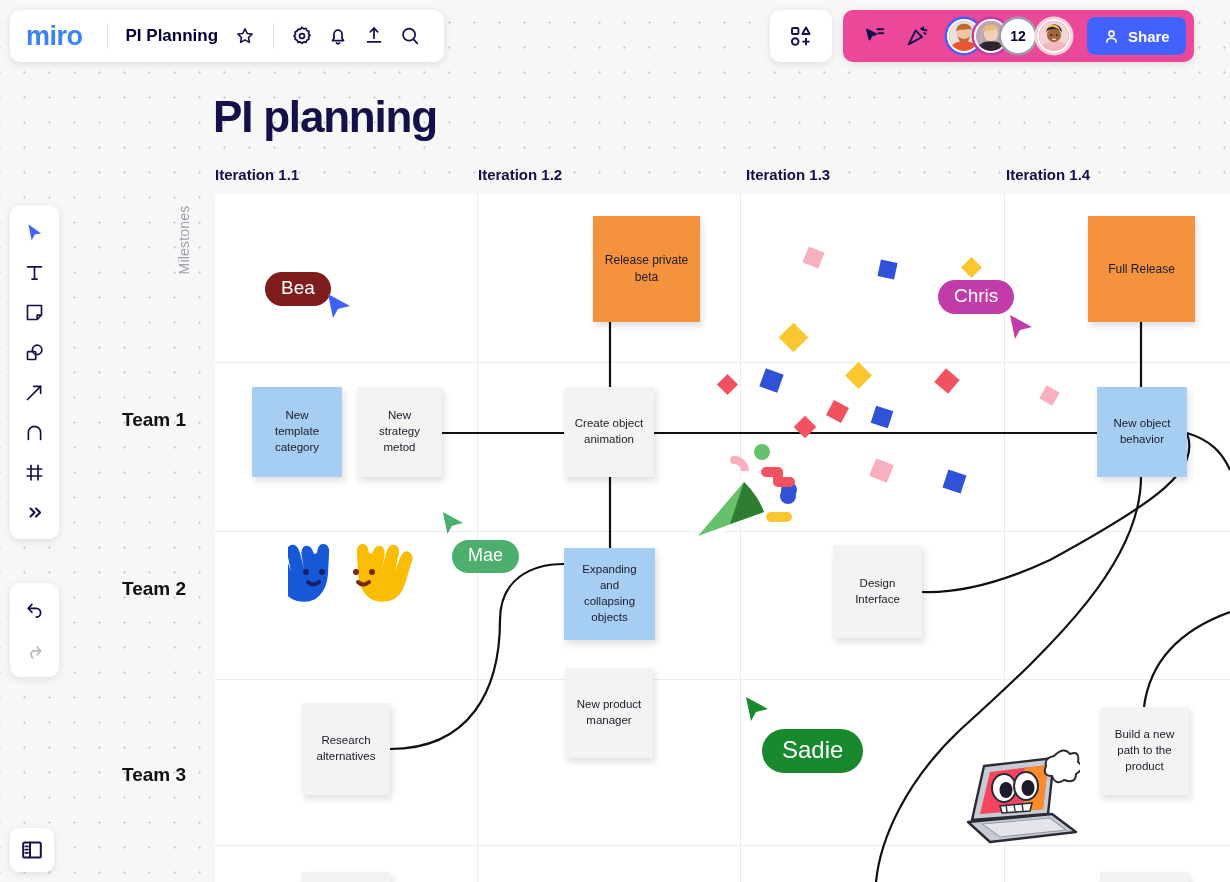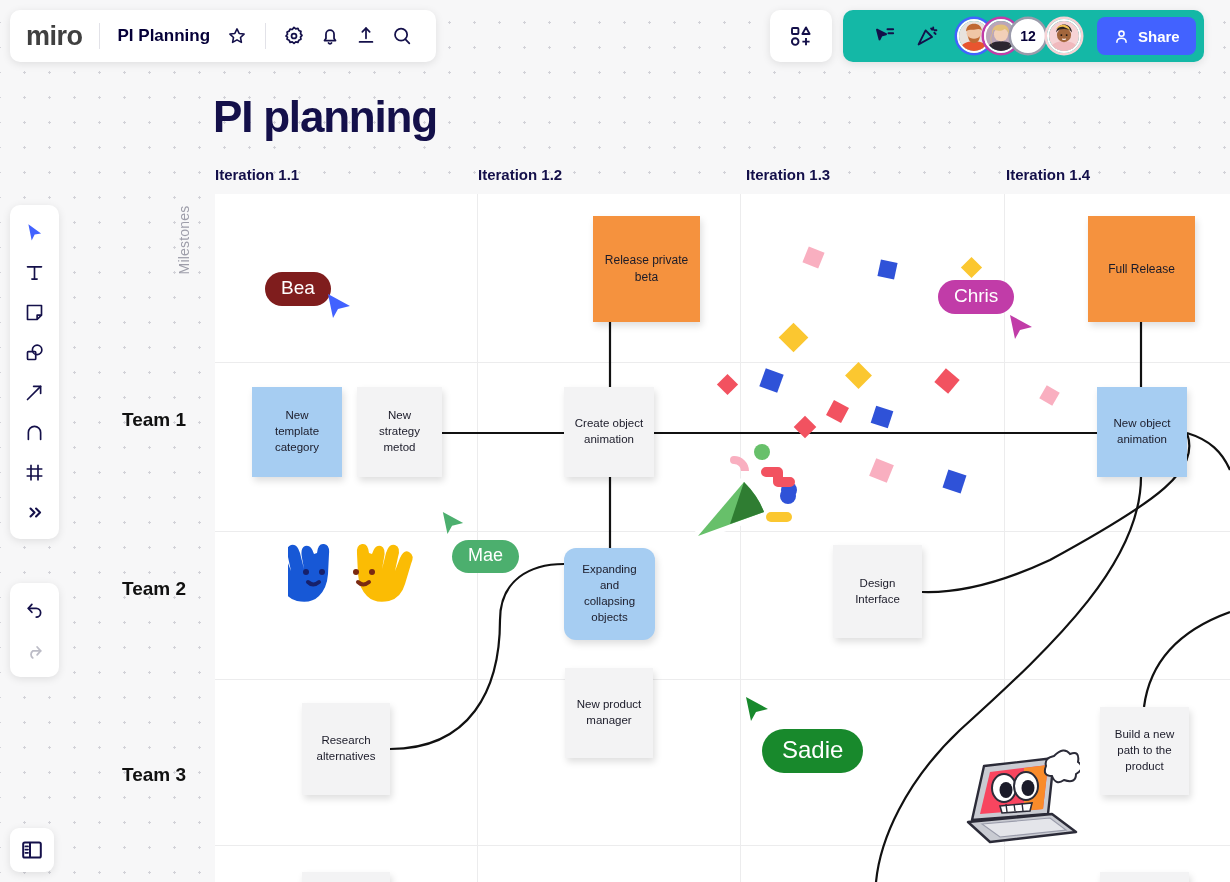--- a/index.html
+++ b/index.html
@@ -27,21 +27,21 @@
     background: #fff;
     border-radius: 10px;
     box-shadow: 0 2px 8px rgba(0,0,0,.10);
     display: flex; align-items: center;
     padding: 0 16px; gap: 0px;
     z-index: 40;
   }
   .miro-logo {
     font-family: "Liberation Sans", sans-serif;
     font-size: 27px; font-weight: 700; letter-spacing: -0.5px;
-    color: #404040; padding-right: 16px;
+    color: #3b82f6; padding-right: 24px;
   }
   .vdiv { width: 1px; height: 26px; background: #e2e2e8; }
   .board-title {
     font-size: 17px; font-weight: 700; color: #050038;
     padding: 0 9px 0 18px; white-space: nowrap;
   }
   .tb-icon {
     width: 36px; height: 36px;
     display: flex; align-items: center; justify-content: center;
     border-radius: 6px; cursor: pointer;
@@ -54,24 +54,24 @@
     position: absolute; left: 770px; top: 10px;
     width: 62px; height: 52px;
     background: #fff; border-radius: 10px;
     box-shadow: 0 2px 8px rgba(0,0,0,.10);
     display: flex; align-items: center; justify-content: center;
     z-index: 40; cursor: pointer;
   }
   .topbar-right {
     position: absolute; left: 843px; top: 10px;
     height: 52px;
-    background: #14b8a6; border-radius: 10px;
+    background: #ec4899; border-radius: 10px;
     box-shadow: 0 2px 8px rgba(0,0,0,.10);
     display: flex; align-items: center;
-    padding: 0 8px 0 24px; gap: 6px;
+    padding: 0 8px 0 14px; gap: 6px;
     z-index: 40;
   }
   .avatars { display: flex; align-items: center; margin-left: 6px; }
   .av {
     width: 34px; height: 34px; border-radius: 50%;
     border: 2.5px solid #fff;
     display: flex; align-items: center; justify-content: center;
     position: relative; margin-left: -7px; overflow: hidden;
     cursor: pointer;
   }
@@ -326,23 +326,23 @@
       <div class="sticky blue" style="left: 252px; top: 387px; width: 90px; height: 90px;">
         <span>New template category</span>
       </div>
       <div class="sticky gray" style="left: 357px; top: 387px; width: 85px; height: 90px;">
         <span>New strategy metod</span>
       </div>
       <div class="sticky gray" style="left: 564px; top: 387px; width: 90px; height: 90px;">
         <span>Create object animation</span>
       </div>
       <div class="sticky blue" style="left: 1097px; top: 387px; width: 90px; height: 90px;">
-        <span>New object animation</span>
-      </div>
-      <div class="sticky blue" style="left: 564px; top: 548px; width: 91px; height: 92px; border-radius: 12px;">
+        <span>New object behavior</span>
+      </div>
+      <div class="sticky blue" style="left: 564px; top: 548px; width: 91px; height: 92px;">
         <span>Expanding and collapsing objects</span>
       </div>
       <div class="sticky gray" style="left: 833px; top: 545px; width: 89px; height: 93px;">
         <span>Design Interface</span>
       </div>
       <div class="sticky gray" style="left: 302px; top: 703px; width: 88px; height: 92px;">
         <span>Research alternatives</span>
       </div>
       <div class="sticky gray" style="left: 565px; top: 668px; width: 88px; height: 90px;">
         <span>New product manager</span>

